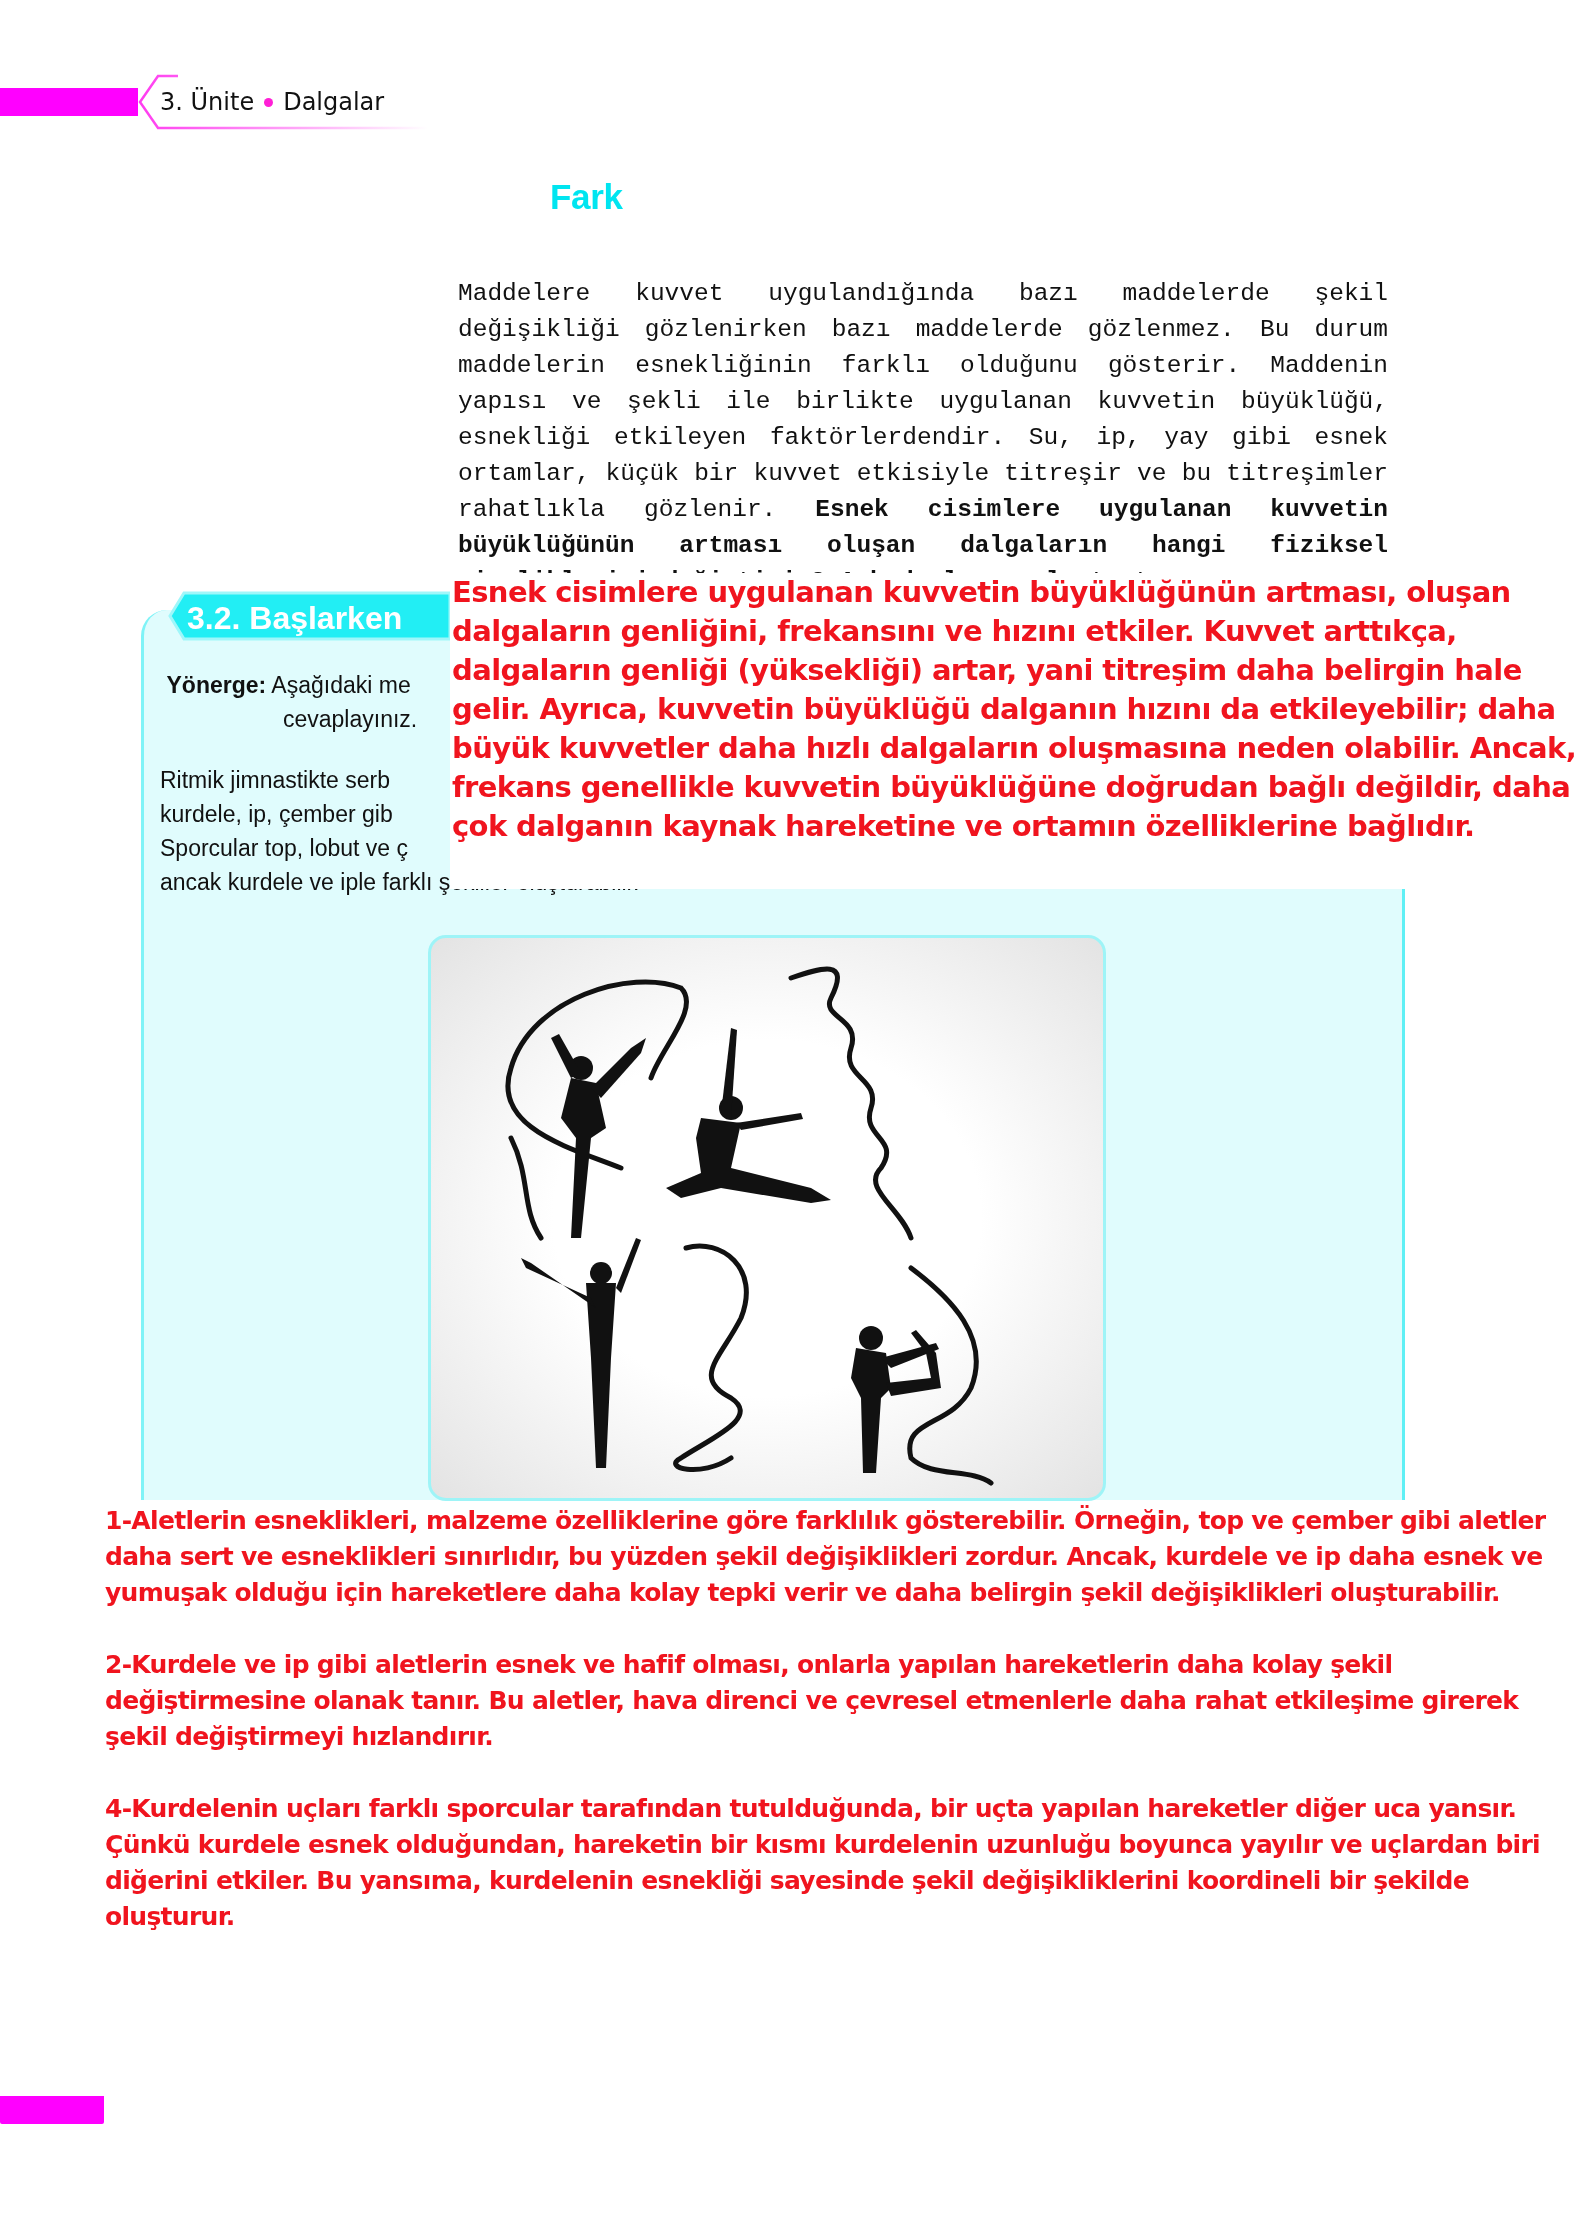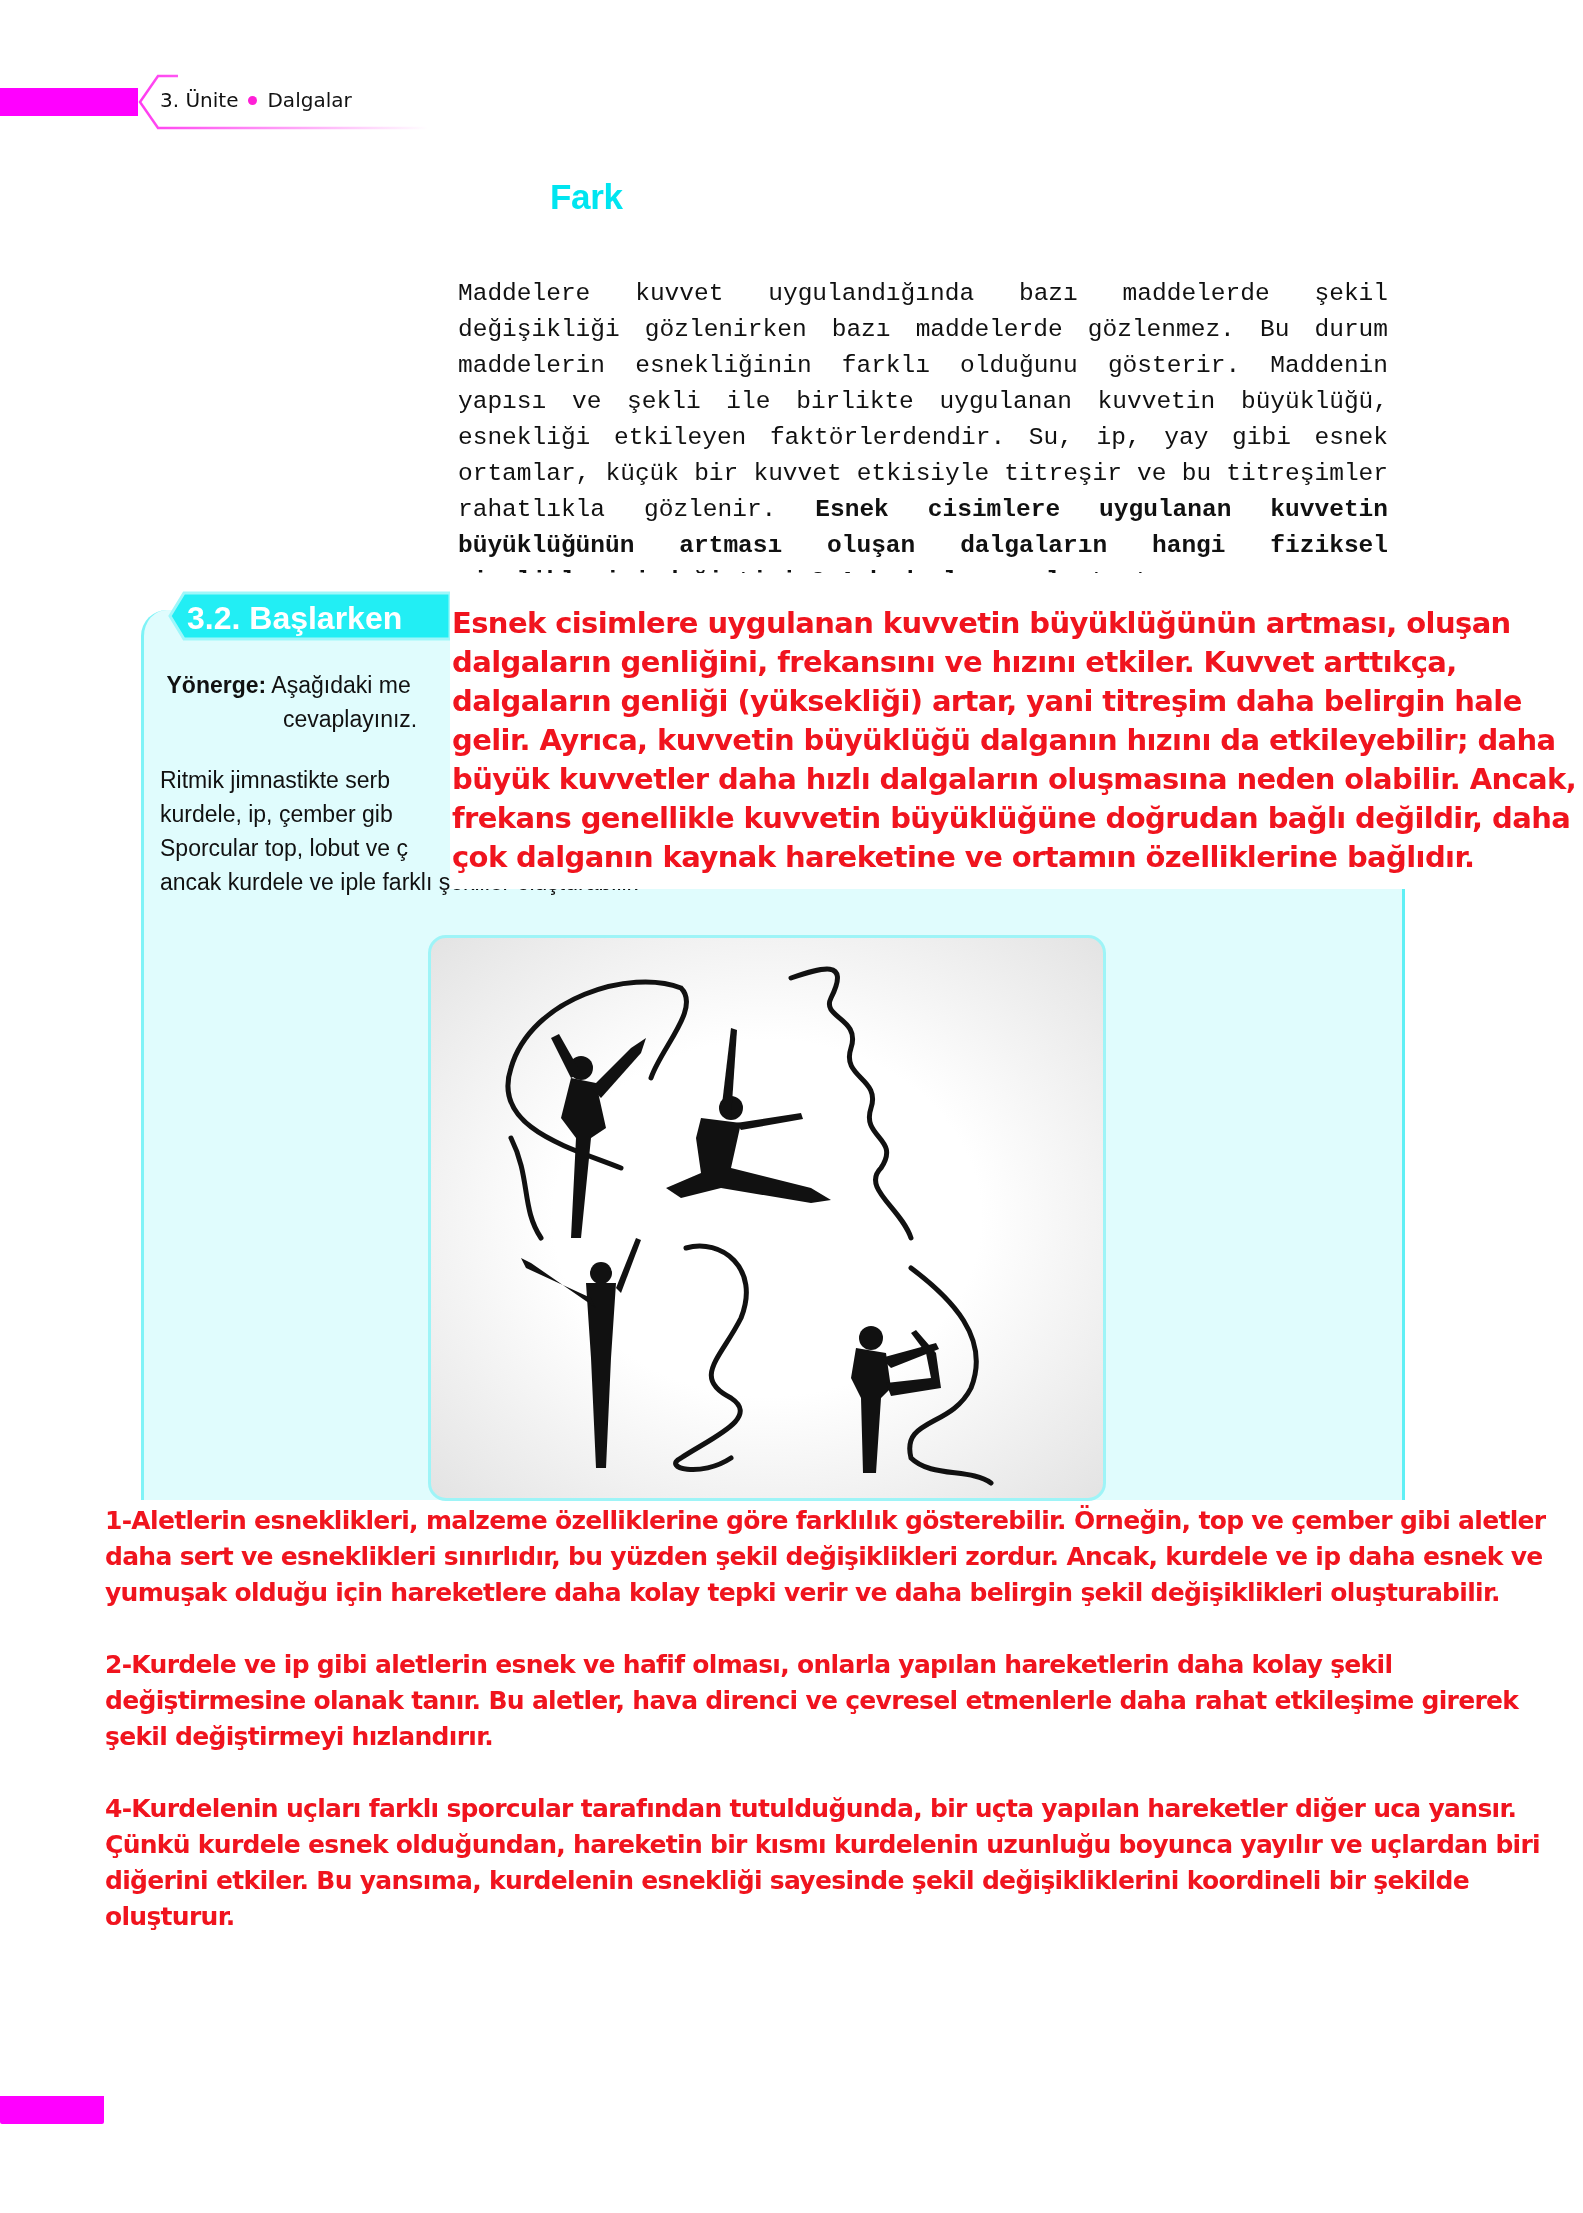--- a/index.html
+++ b/index.html
@@ -2,21 +2,21 @@
 <html><head>
 <meta charset="utf-8">
 <style>
   html, body { margin:0; padding:0; }
   body { width:1583px; height:2213px; position:relative; background:#ffffff; overflow:hidden; font-family:"Liberation Sans", sans-serif; }
   .abs { position:absolute; }
 
   
   .hdr-bar { left:0; top:88px; width:138px; height:28px; background:#ff00ff; }
   .hdr-chevron { left:128px; top:74px; width:300px; height:56px; }
-  .hdr-text { left:160px; top:88px; font-size:20px; color:#111; font-family:"DejaVu Sans", sans-serif; white-space:nowrap; }
+  .hdr-text { left:160px; top:88px; font-size:24px; color:#111; font-family:"DejaVu Sans", sans-serif; white-space:nowrap; }
   .hdr-text .dot { display:inline-block; width:9px; height:9px; border-radius:50%; background:#ff1fd6; margin:0 10px 2px 10px; vertical-align:middle; }
 
   
   .sec-title { left:458px; top:176px; width:900px; font-size:35px; font-weight:bold; color:#00e5f0; line-height:42px; letter-spacing:-0.3px; }
   .sec-title .line2 { display:block; padding-left:92px; }
 
   
   .para { left:458px; top:276px; width:930px; font-family:Liberation Mono, monospace; font-size:24.5px; line-height:36px; color:#111; text-align:justify; }
   .para b { font-weight:bold; }
 
@@ -24,21 +24,21 @@
   .act-box { left:141px; top:610px; width:1258px; height:890px; background:#e0fcfd; border-left:3px solid #7ff3f7; border-right:3px solid #5ff0f5; border-top-left-radius:26px; }
   .act-tab { left:160px; top:590px; width:290px; height:52px; }
   .act-tab-label { left:187px; top:600px; font-size:32px; font-weight:bold; color:#ffffff; }
   .yon { left:160px; top:668px; font-size:23px; color:#111; line-height:34px;text-align:center; }
   .yon b { font-weight:bold; }
   .yon .indent { display:block; padding-left:123px; }
   .ritmik { left:160px; top:763px; width:1230px; font-size:23px; color:#111; line-height:34px; }
 
   
   .overlay { left:450px; top:573px; width:1133px; height:316px; background:#ffffff; }
-  .ans-top { left:452px; top:573px; width:1131px; font-size:29px; font-weight:bold; color:#f0141e; line-height:39px; font-family:"DejaVu Sans", sans-serif; letter-spacing:-0.6px;margin-top:31px; }
+  .ans-top { left:452px; top:573px; width:1131px; font-size:29px; font-weight:bold; color:#f0141e; line-height:39px; font-family:"DejaVu Sans", sans-serif; letter-spacing:-0.6px; }
 
   
   .illus { left:428px; top:935px; width:672px; height:560px; border:3px solid #9ef4f7; border-radius:18px; background:radial-gradient(ellipse at center, #ffffff 45%, #e3e3e3 100%); overflow:hidden; }
 
   
   .ans-list { left:105px; top:1503px; width:1470px; font-family:"DejaVu Sans", sans-serif; font-size:25px; font-weight:bold; color:#f0141e; line-height:36px; letter-spacing:-0.7px; }
   .ans-list p { margin:0 0 36px 0; }
   .foot-bar { left:0; top:2096px; width:104px; height:28px; background:#ff00ff; border-radius:0 0 2px 2px; }
 </style>
 </head>

